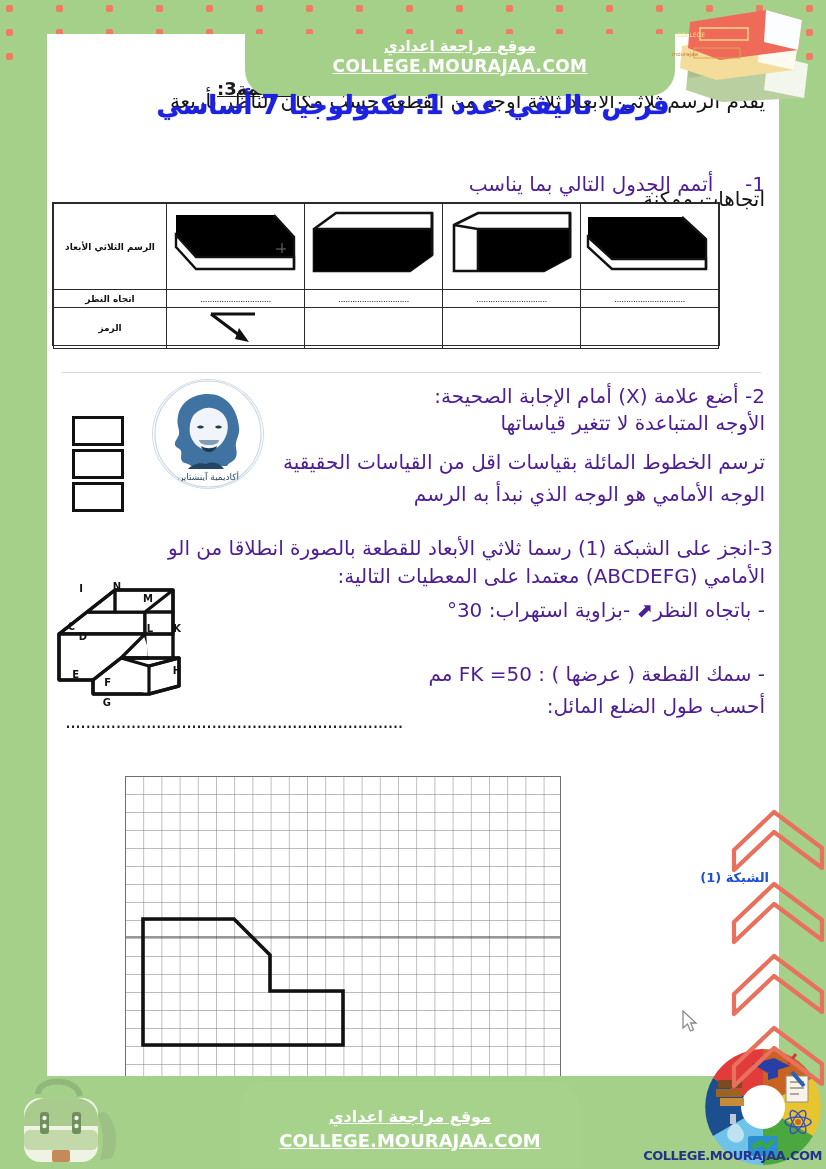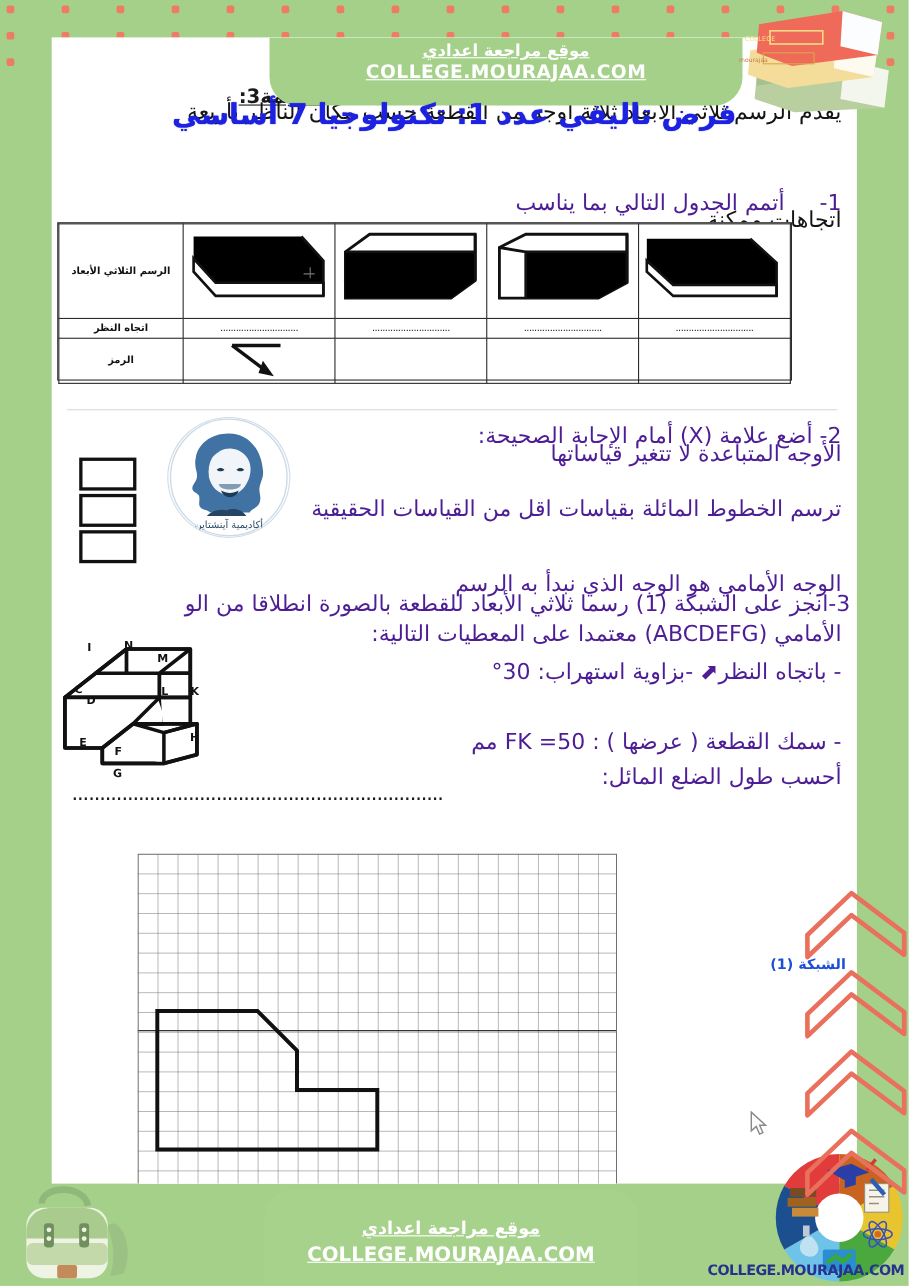--- a/index.html
+++ b/index.html
@@ -285,23 +285,23 @@
           <path d="M53 84 c6 -3 14 -1 18 5 l-36 0 c4 -4 11 -7 18 -5 z" fill="#1d3f5e"></path>
         </g>
         <text x="55" y="100" font-size="9" fill="#26465f" text-anchor="middle" font-family="DejaVu Sans, sans-serif">أكاديمية آينشتاين</text>
       </svg>
     </div>
 
     <div class="q-line" style="top:348px;">
       <span>2-</span>
       <span>أضع علامة (X) أمام الإجابة الصحيحة:</span>
     </div>
-    <div class="q-line" style="top:364px;">الأوجه المتباعدة لا تتغير قياساتها</div>
+    <div class="q-line" style="top:375px;">الأوجه المتباعدة لا تتغير قياساتها</div>
     <div class="q-line" style="top:414px;">ترسم الخطوط المائلة بقياسات اقل من القياسات الحقيقية</div>
-    <div class="q-line" style="top:446px;margin-top:36px;">الوجه الأمامي هو الوجه الذي نبدأ به الرسم</div>
+    <div class="q-line" style="top:446px;">الوجه الأمامي هو الوجه الذي نبدأ به الرسم</div>
 
     <div class="cbox" style="left:25px;top:382px;"></div>
     <div class="cbox" style="left:25px;top:415px;"></div>
     <div class="cbox" style="left:25px;top:448px;"></div>
 
     <div class="q-line" style="top:500px;width:716px;right:6px;">
       <span>3-</span><span>انجز على الشبكة (1) رسما ثلاثي الأبعاد للقطعة بالصورة انطلاقا من الو</span>
     </div>
     <div class="q-line" style="top:528px;">الأمامي (ABCDEFG) معتمدا على المعطيات التالية:</div>
     <div class="q-line" style="top:562px;">- باتجاه النظر⬈   -بزاوية استهراب: 30°</div>

